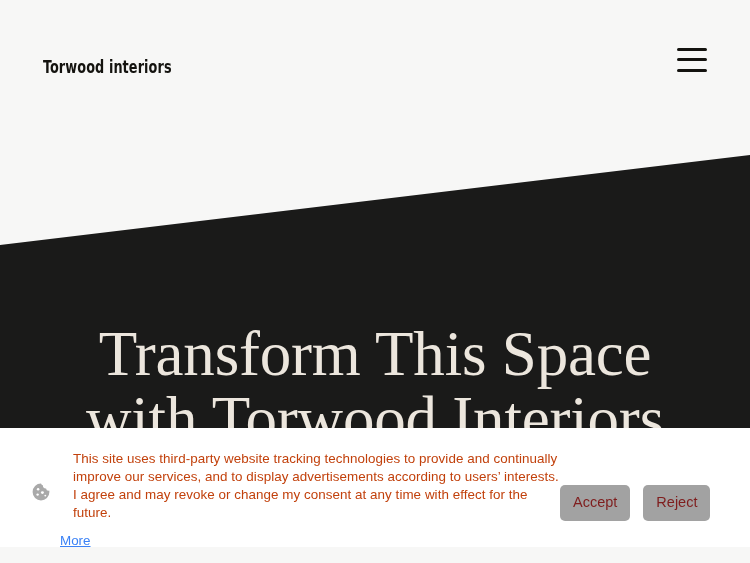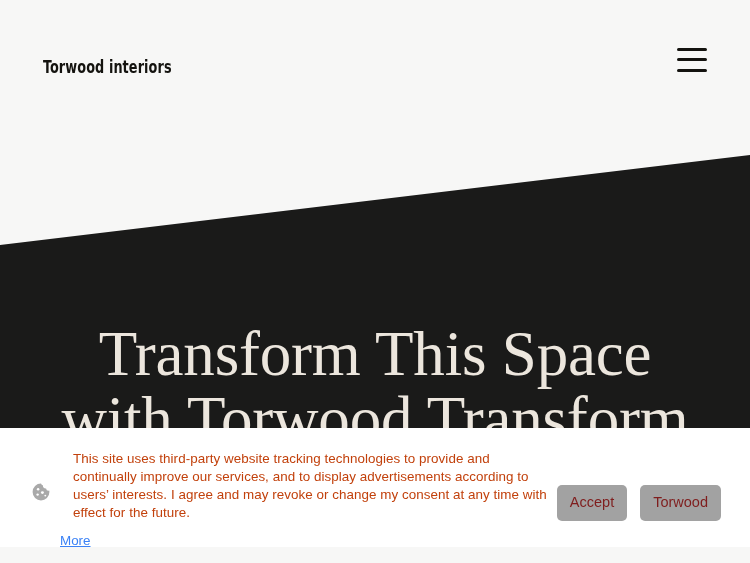--- a/index.html
+++ b/index.html
@@ -184,21 +184,21 @@
 
     <button class="menu-toggle">
       <span class="bar"></span>
       <span class="bar"></span>
       <span class="bar"></span>
     </button>
   </header>
 
   <div class="hero-content">
     <div class="hero-title">Transform This Space</div>
-    <div class="hero-title">with Torwood Transform</div>
+    <div class="hero-title">with Torwood Interiors</div>
   </div>
 
   <div class="cookie-banner">
 
     <span class="cookie-icon">
       <svg viewBox="0 0 18 18" width="18" height="18" aria-hidden="true">
         <path d="M9 0.6 A8.4 8.4 0 1 0 17.4 9 c0-.5-.05-1-.14-1.45
                  a2.6 2.6 0 0 1-3.2-2.1 2.6 2.6 0 0 1-3.06-3.06
                  A2.6 2.6 0 0 1 9 .6 Z" fill="#a9a9a9"></path>
         <circle cx="6.1" cy="6.2" r="1.25" fill="#ffffff"></circle>
@@ -208,18 +208,18 @@
       </svg>
     </span>
 
     <div class="cookie-text-wrap">
       <div class="cookie-text">This site uses third-party website tracking technologies to provide and continually improve our services, and to display advertisements according to users’ interests. I agree and may revoke or change my consent at any time with effect for the future.</div>
       <a class="cookie-more">More</a>
     </div>
 
     <div class="cookie-actions">
       <button class="btn">Accept</button>
-      <button class="btn">Torwood</button>
+      <button class="btn">Reject</button>
     </div>
 
   </div>
 
 </div>
 
 </body></html>

